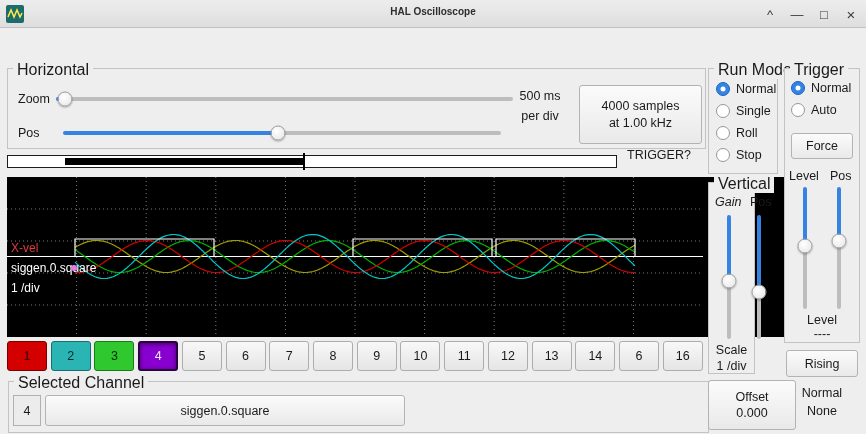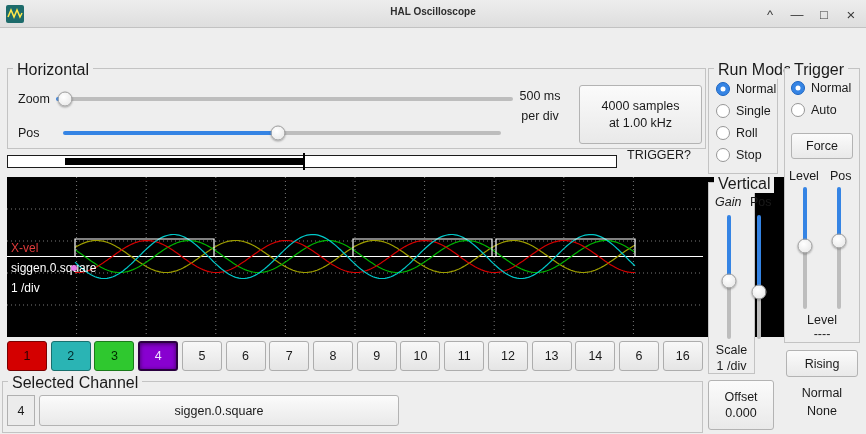--- a/index.html
+++ b/index.html
@@ -152,21 +152,21 @@
       <div class="chan-btn">9</div>
       <div class="chan-btn">10</div>
       <div class="chan-btn">11</div>
       <div class="chan-btn">12</div>
       <div class="chan-btn">13</div>
       <div class="chan-btn">14</div>
       <div class="chan-btn">6</div>
       <div class="chan-btn">16</div>
     </div>
 
-  <div class="frame" style="left:2px;top:381px;width:701px;height:52px;">
+  <div class="frame" style="left:8px;top:381px;width:701px;height:52px;">
     <span class="frame-label">Selected Channel</span>
     <div style="position:absolute;left:4px;top:13px;width:28px;height:31px;background:#ececec;border:1px solid #b0b0b0;box-sizing:border-box;display:flex;align-items:center;justify-content:center;">4</div>
     <div class="btn" style="left:36px;top:13px;width:360px;height:31px;">siggen.0.square</div>
   </div>
 
   <div class="frame" style="left:708px;top:68px;width:70px;height:106px;">
     <span class="frame-label">Run Mode</span>
     <div class="radio-col" style="left:7px;top:13px;">
         <div class="radio-row">
           <span class="radio sel"></span>
@@ -196,21 +196,21 @@
       <div class="vhandle"></div>
     </div>
     <div class="vslider" style="left:42px;top:32px;height:124px;--fill:62%;">
       <div class="vtrack"></div>
       <div class="vhandle"></div>
     </div>
     <div class="label ctr" style="position:absolute;left:0;top:160px;width:100%;">Scale</div>
     <div class="label ctr" style="position:absolute;left:0;top:176px;width:100%;">1 /div</div>
   </div>
 
-  <div class="btn" style="left:708px;top:380px;width:66px;height:50px;flex-direction:column;gap:2px;">
+  <div class="btn" style="left:708px;top:380px;width:88px;height:50px;flex-direction:column;gap:2px;">
     <div>Offset</div>
     <div>0.000</div>
   </div>
 
   <div class="frame" style="left:784px;top:68px;width:76px;height:275px;">
     <span class="frame-label">Trigger</span>
     <div class="radio-col" style="left:6px;top:12px;">
         <div class="radio-row">
           <span class="radio sel"></span>
           <span class="label">Normal</span>

